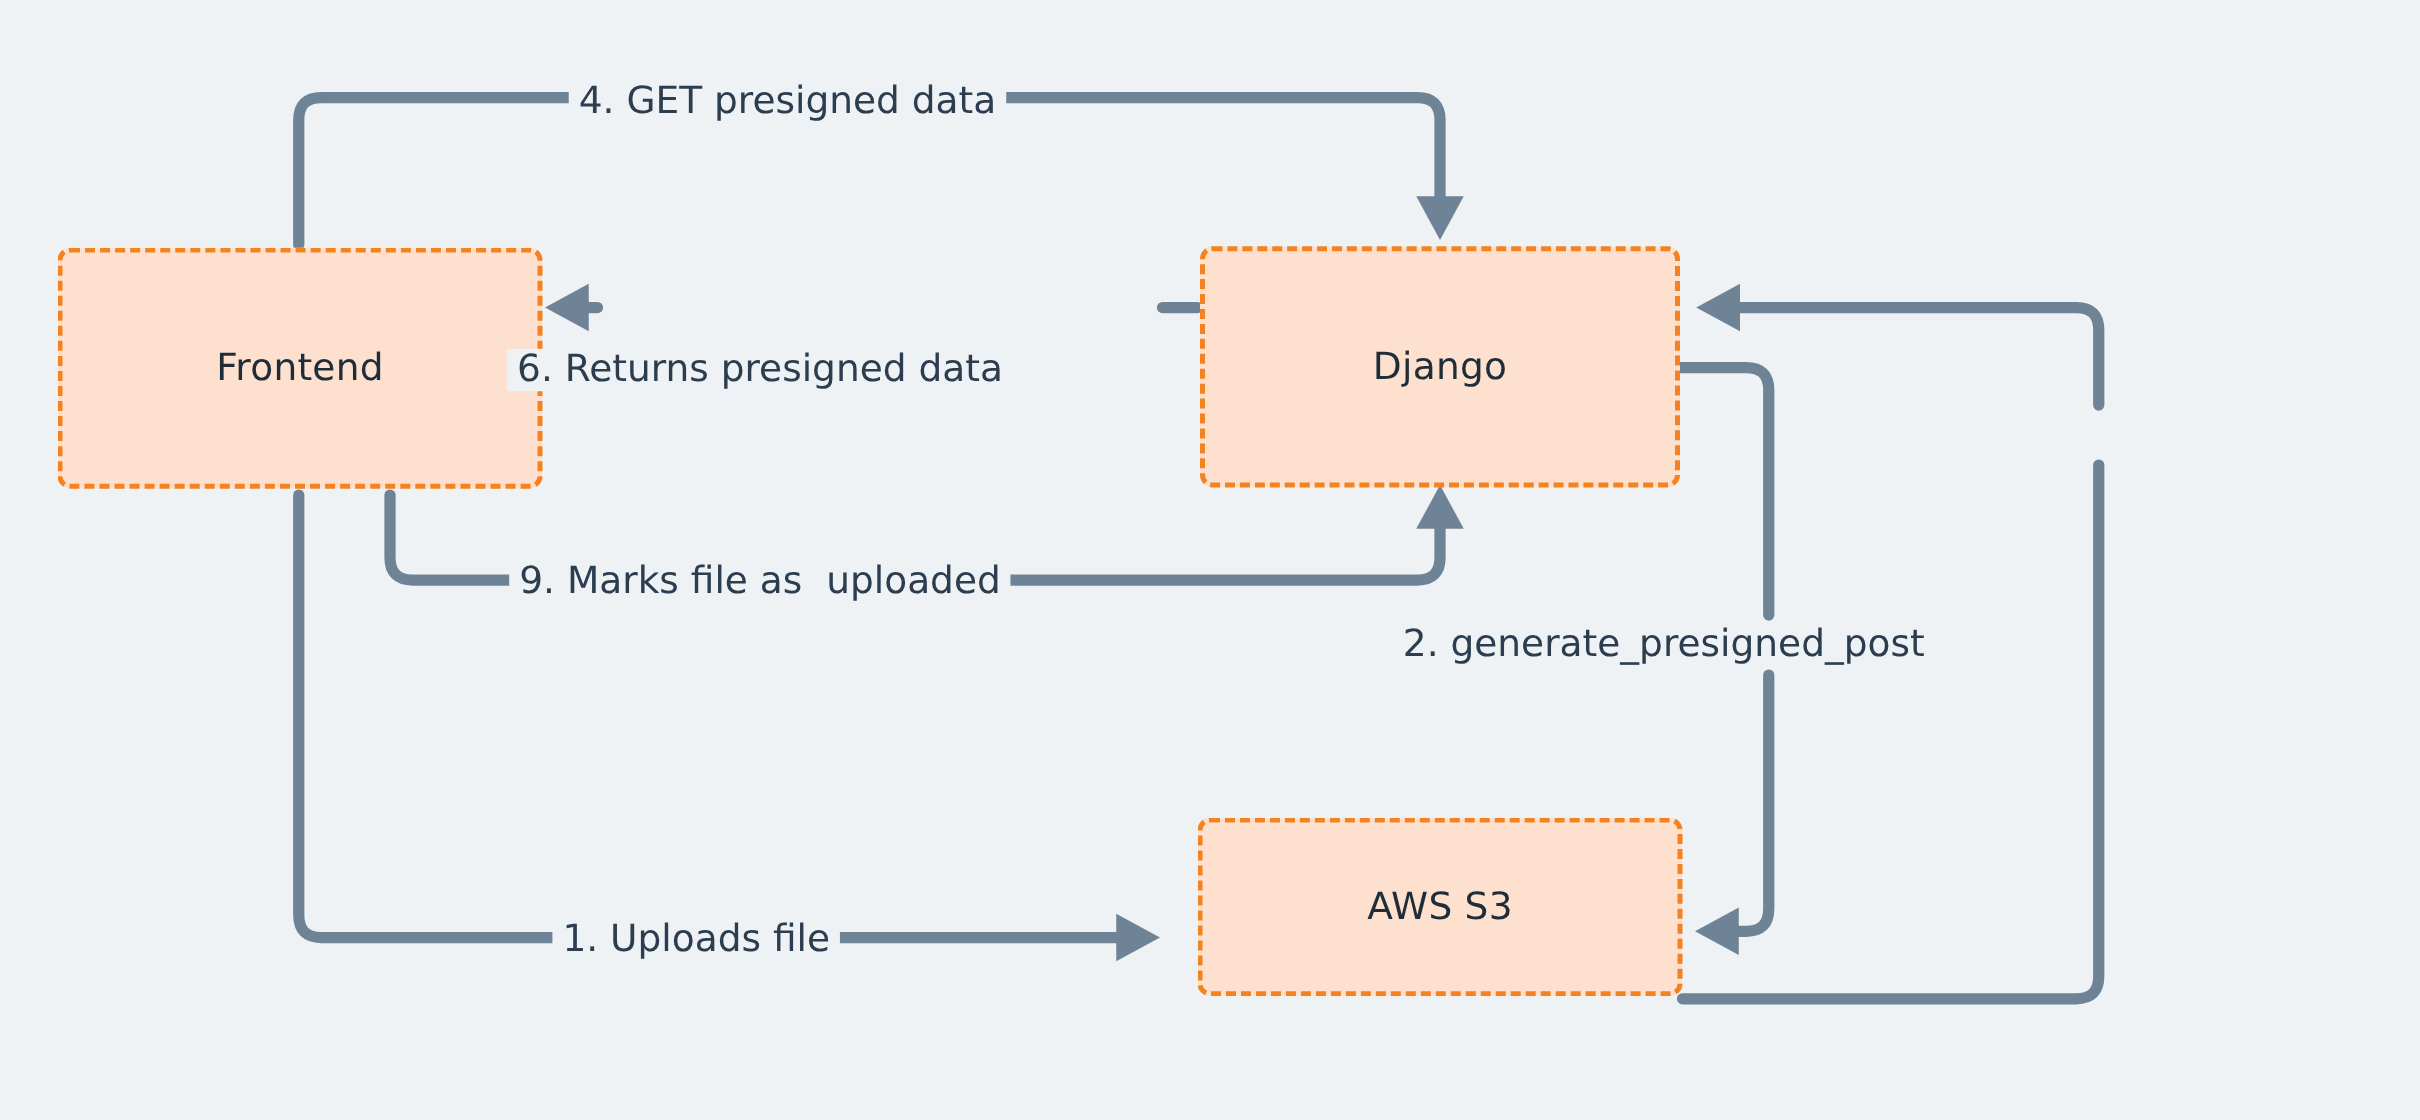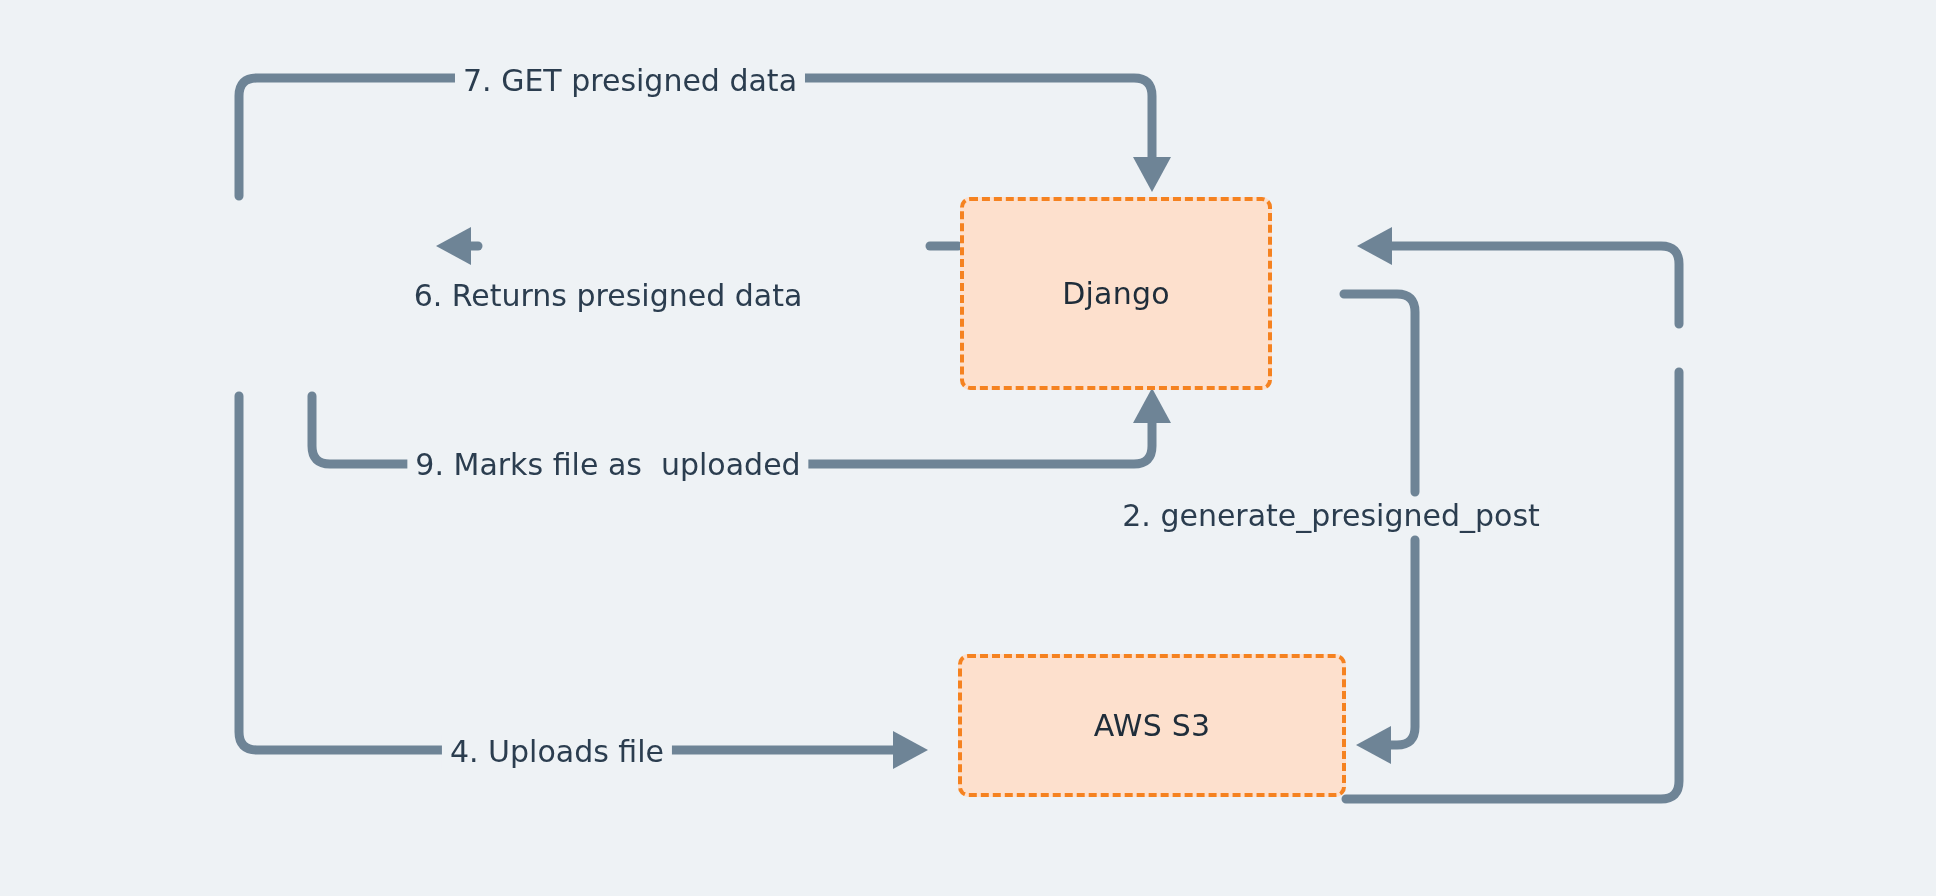--- a/index.html
+++ b/index.html
@@ -76,33 +76,36 @@
       <polygon class="ah" points="1356,745 1391,726 1391,764"></polygon>
     </g>
 
     <g>
       <path class="lk" d="M1346,799 L1661,799 Q1679,799 1679,781 L1679,372"></path>
       <path class="lk" d="M1679,324 L1679,264 Q1679,246 1661,246 L1389,246"></path>
       <polygon class="ah" points="1357,246 1392,227 1392,265"></polygon>
     </g>
   </svg>
 
+  <div class="node" style="left:46px;top:198px;width:388px;height:193px;">
+    <span class="node-label">Frontend</span>
+  </div>
 
-  <div class="node" style="left:960px;top:197px;width:312px;height:193px;">
+  <div class="node" style="left:960px;top:197px;width:384px;height:193px;">
     <span class="node-label">Django</span>
   </div>
 
   <div class="node" style="left:958px;top:654px;width:388px;height:143px;">
     <span class="node-label">AWS S3</span>
   </div>
 
-  <div class="edge-label el-center" style="left:630px;top:81px;">7. GET presigned data</div>
+  <div class="edge-label el-center" style="left:630px;top:81px;">4. GET presigned data</div>
 
   <div class="edge-label el-center" style="left:608px;top:296px;">6. Returns presigned data</div>
 
   <div class="edge-label el-center" style="left:608px;top:465px;">9. Marks file as  uploaded</div>
 
-  <div class="edge-label el-center" style="left:557px;top:752px;">4. Uploads file</div>
+  <div class="edge-label el-center" style="left:557px;top:752px;">1. Uploads file</div>
 
   <div class="edge-label el-center" style="left:1331px;top:516px;">2. generate_presigned_post</div>
 
 
 </div>
 
 </body></html>

